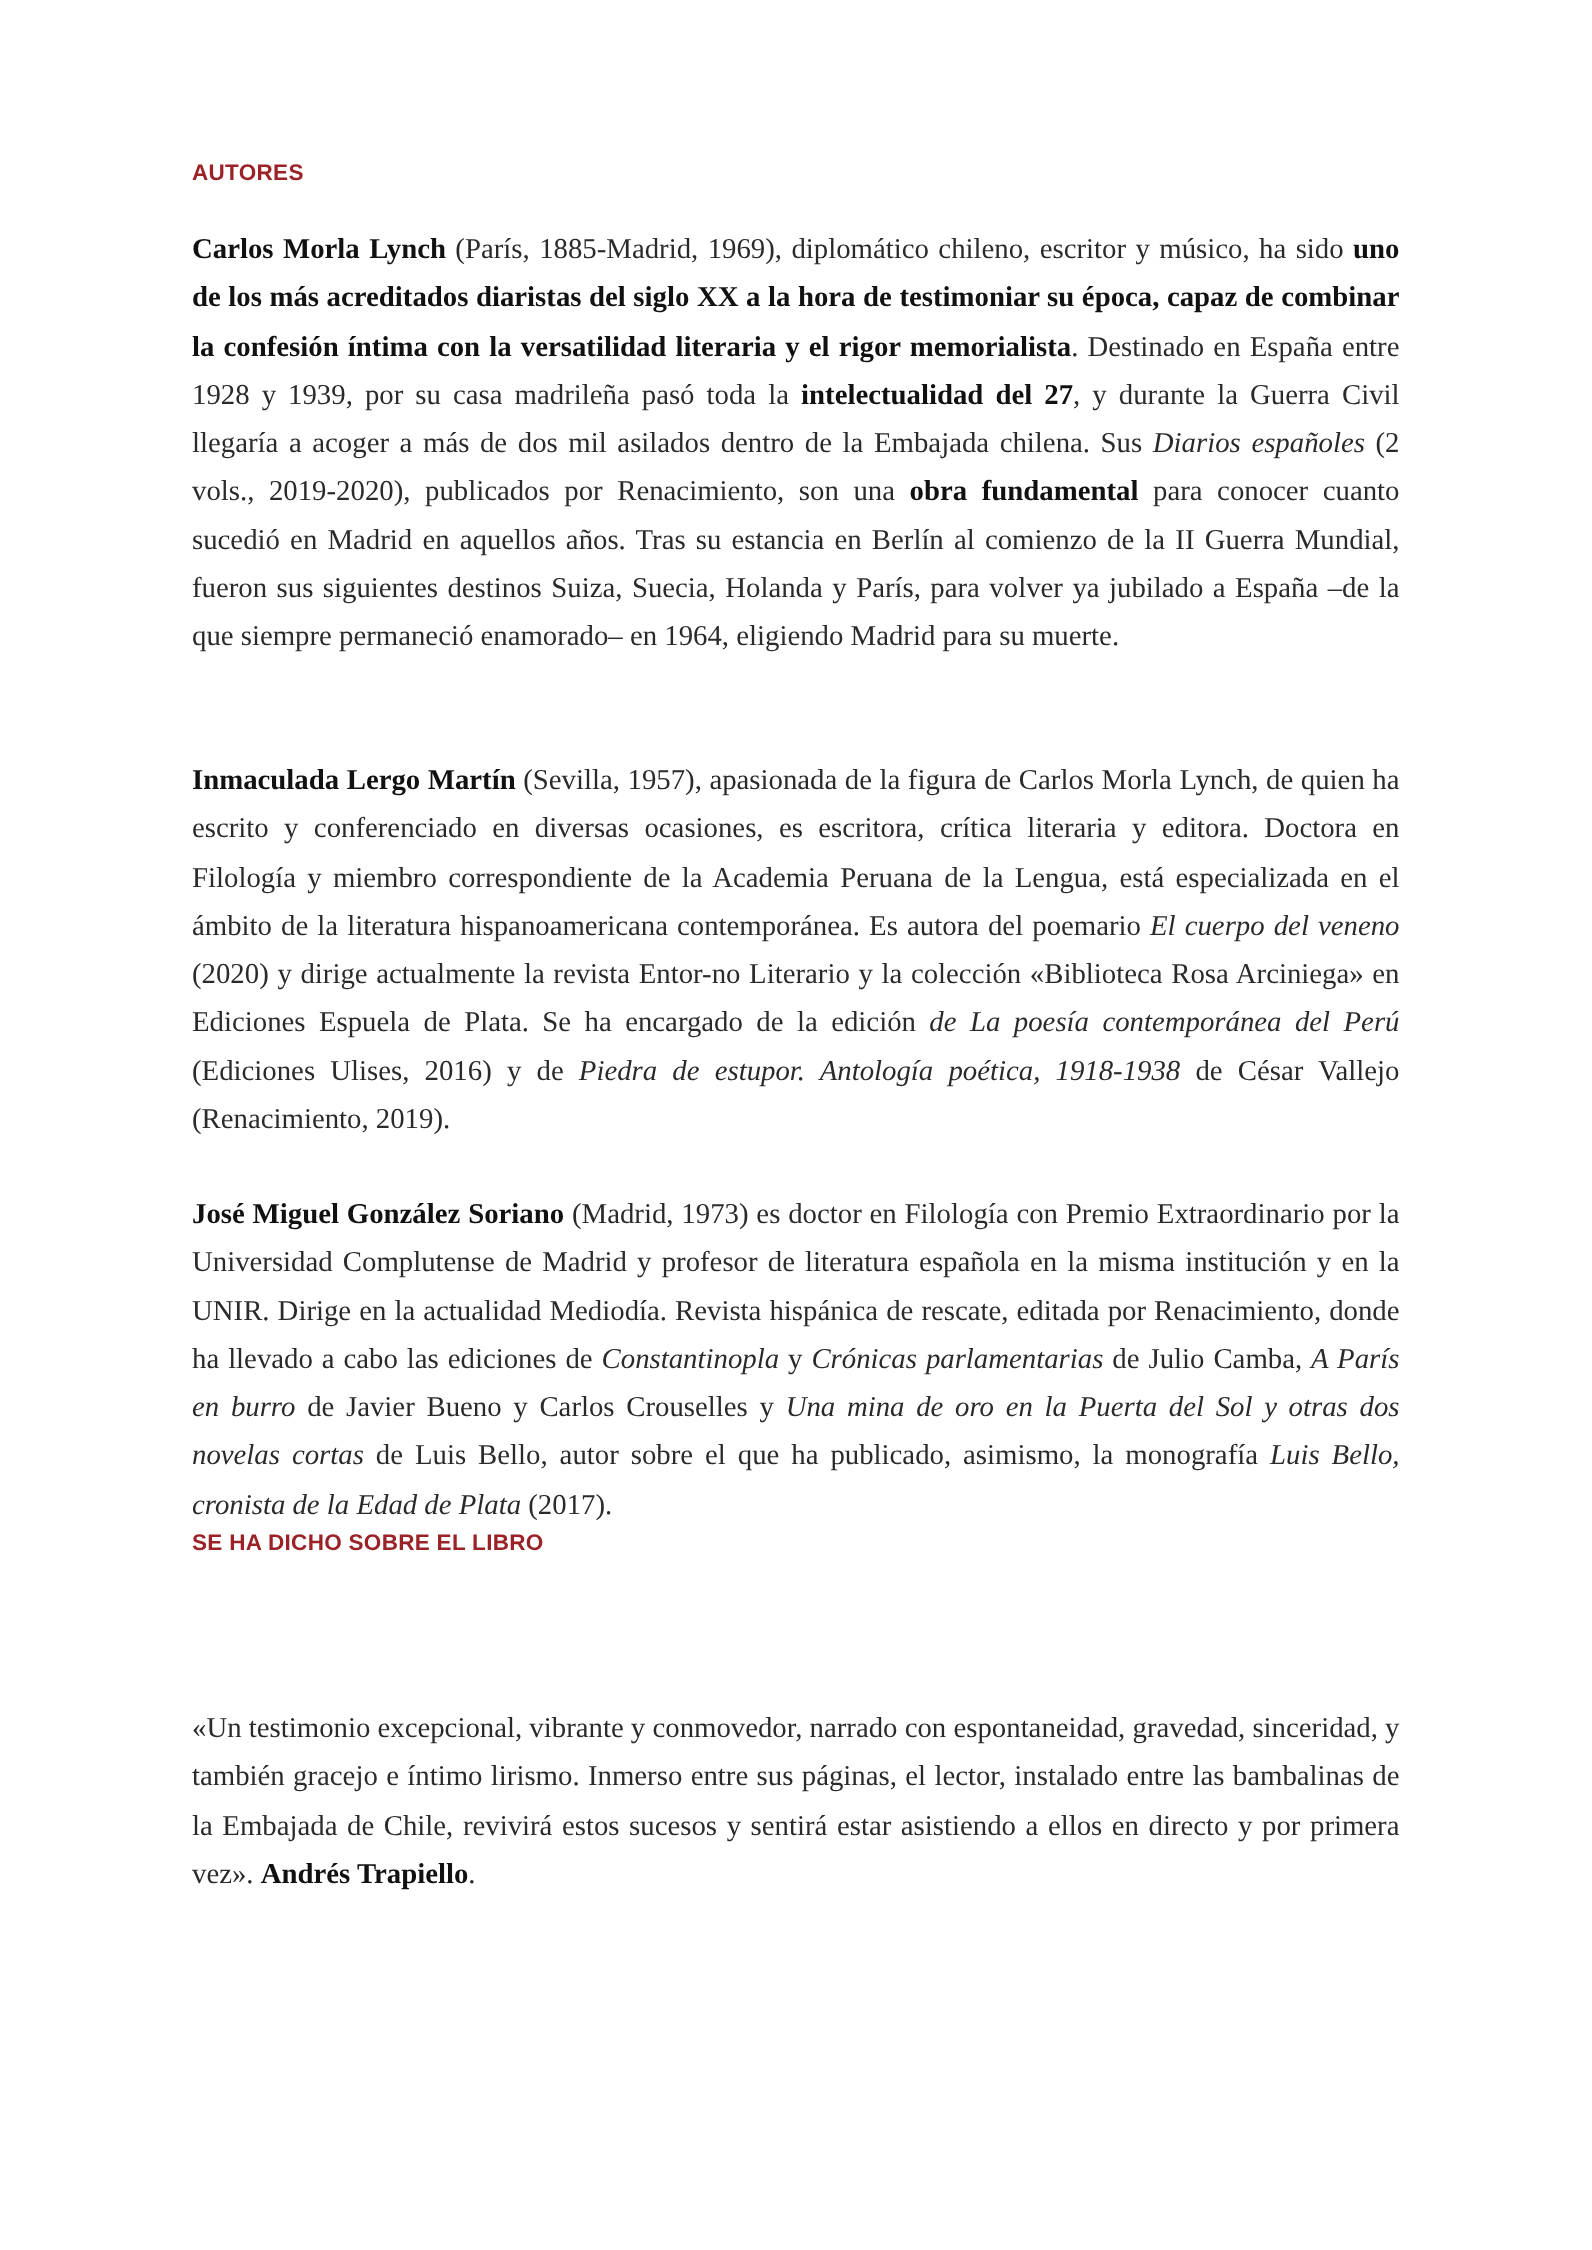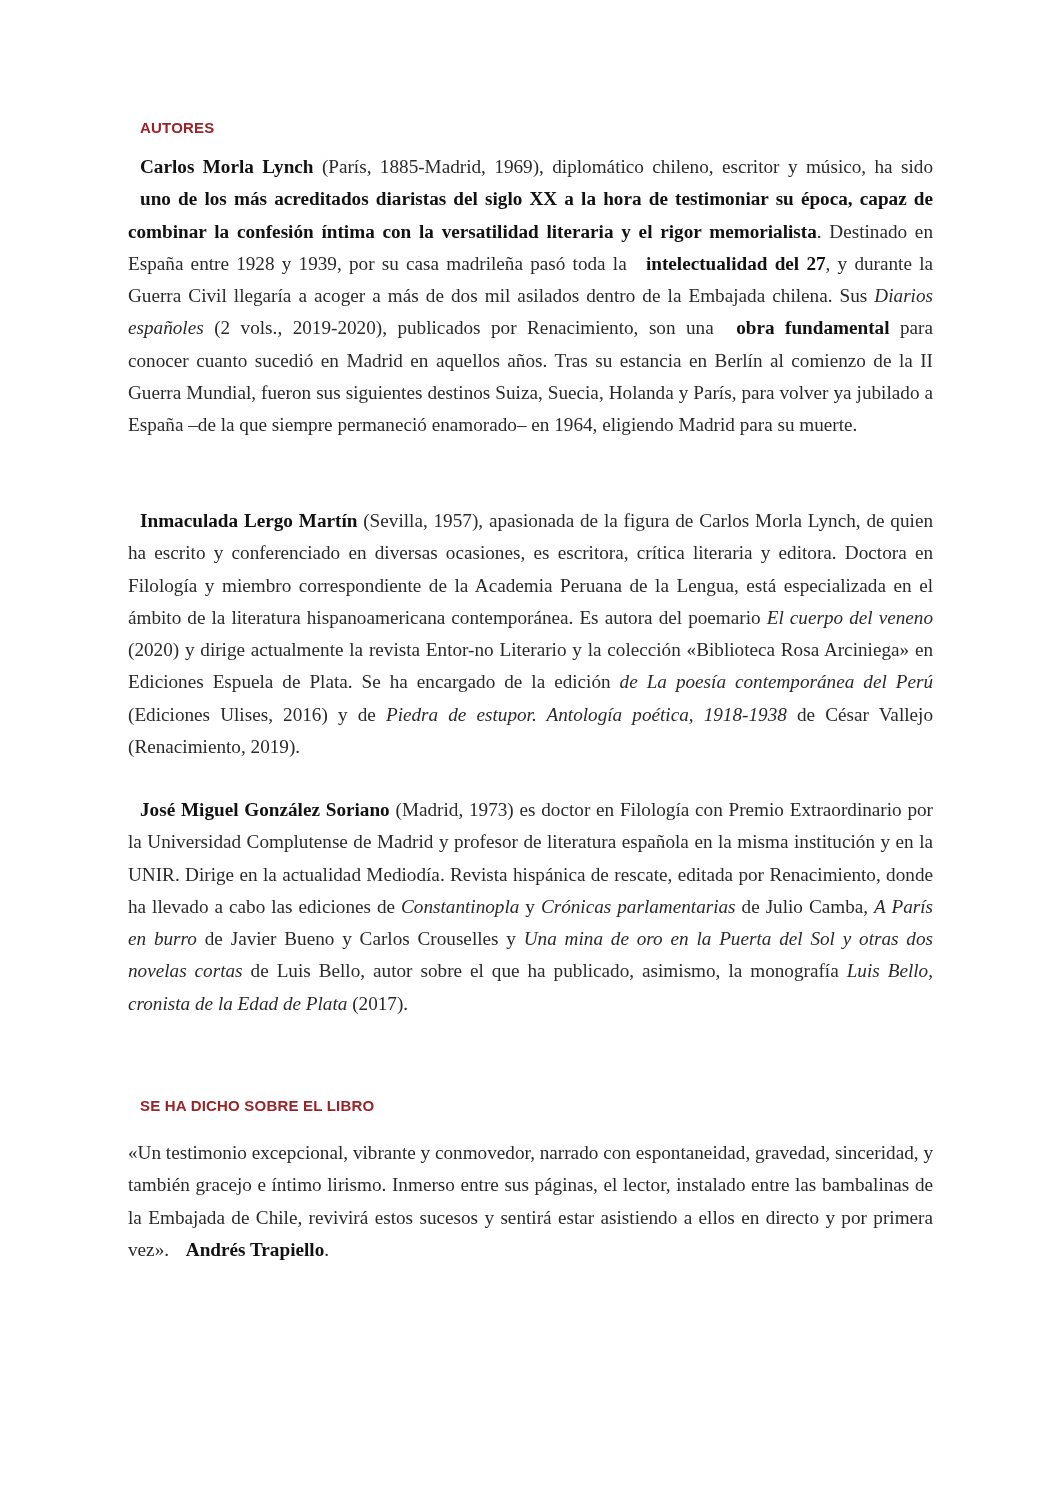--- a/index.html
+++ b/index.html
@@ -4,46 +4,46 @@
 <style>
   html, body { margin: 0; padding: 0; background: #ffffff; }
   body { width: 1061px; height: 1500px; position: relative; overflow: hidden; }
   .page { position: absolute; left: 128px; top: 0; width: 805px; }
   .heading {
     font-family: "Liberation Sans", sans-serif;
     font-weight: bold;
     font-size: 15px;
     color: #9b2226;
     letter-spacing: 0.2px;
-    margin: 12px;
+    margin: 0;
     position: absolute;
     left: 0;
   }
   .para {
     position: absolute;
     left: 0;
     width: 805px;
     font-family: "Liberation Serif", serif;
     font-size: 19.2px;
     line-height: 32.3px;
     color: #2a2a2a;
     text-align: justify;
     margin: 0;
   }
-  .para b { color: #111; font-weight: bold; margin-left: 12px; }
+  .para b { color: #111; font-weight: bold; }
   .para i { }
 </style>
 </head>
 <body>
 
 <div class="page">
   <h2 class="heading" style="top:107px;">AUTORES</h2>
 
   <p class="para" style="top:151px;"><b>Carlos Morla Lynch</b><span> (París, 1885-Madrid, 1969), diplomático chileno, escritor y músico, ha sido </span><b>uno de los más acreditados diaristas del siglo XX a la hora de testimoniar su época, capaz de combinar la confesión íntima con la versatilidad literaria y el rigor memorialista</b><span>. Destinado en España entre 1928 y 1939, por su casa madrileña pasó toda la </span><b>intelectualidad del 27</b><span>, y durante la Guerra Civil llegaría a acoger a más de dos mil asilados dentro de la Embajada chilena. Sus </span><i>Diarios españoles</i><span> (2 vols., 2019-2020), publicados por Renacimiento, son una </span><b>obra fundamental</b><span> para conocer cuanto sucedió en Madrid en aquellos años. Tras su estancia en Berlín al comienzo de la II Guerra Mundial, fueron sus siguientes destinos Suiza, Suecia, Holanda y París, para volver ya jubilado a España –de la que siempre permaneció enamorado– en 1964, eligiendo Madrid para su muerte.</span></p>
 
   <p class="para" style="top:505px;"><b>Inmaculada Lergo Martín</b><span> (Sevilla, 1957), apasionada de la figura de Carlos Morla Lynch, de quien ha escrito y conferenciado en diversas ocasiones, es escritora, crítica literaria y editora. Doctora en Filología y miembro correspondiente de la Academia Peruana de la Lengua, está especializada en el ámbito de la literatura hispanoamericana contemporánea. Es autora del poemario </span><i>El cuerpo del veneno</i><span> (2020) y dirige actualmente la revista Entor-no Literario y la colección «Biblioteca Rosa Arciniega» en Ediciones Espuela de Plata. Se ha encargado de la edición </span><i>de La poesía contemporánea del Perú</i><span> (Ediciones Ulises, 2016) y de </span><i>Piedra de estupor. Antología poética, 1918-1938</i><span> de César Vallejo (Renacimiento, 2019).</span></p>
 
   <p class="para" style="top:794px;"><b>José Miguel González Soriano</b><span> (Madrid, 1973) es doctor en Filología con Premio Extraordinario por la Universidad Complutense de Madrid y profesor de literatura española en la misma institución y en la UNIR. Dirige en la actualidad Mediodía. Revista hispánica de rescate, editada por Renacimiento, donde ha llevado a cabo las ediciones de </span><i>Constantinopla</i><span> y </span><i>Crónicas parlamentarias</i><span> de Julio Camba, </span><i>A París en burro</i><span> de Javier Bueno y Carlos Crouselles y </span><i>Una mina de oro en la Puerta del Sol y otras dos novelas cortas</i><span> de Luis Bello, autor sobre el que ha publicado, asimismo, la monografía </span><i>Luis Bello, cronista de la Edad de Plata</i><span> (2017).</span></p>
 
-  <h2 class="heading" style="top:1085px;">SE HA DICHO SOBRE EL LIBRO</h2>
+  <h2 class="heading" style="top:1020px;">SE HA DICHO SOBRE EL LIBRO</h2>
 
   <p class="para" style="top:1137px;"><span>«Un testimonio excepcional, vibrante y conmovedor, narrado con espontaneidad, gravedad, sinceridad, y también gracejo e íntimo lirismo. Inmerso entre sus páginas, el lector, instalado entre las bambalinas de la Embajada de Chile, revivirá estos sucesos y sentirá estar asistiendo a ellos en directo y por primera vez». </span><b>Andrés Trapiello</b><span>.</span></p>
 </div>
 
 </body></html>

